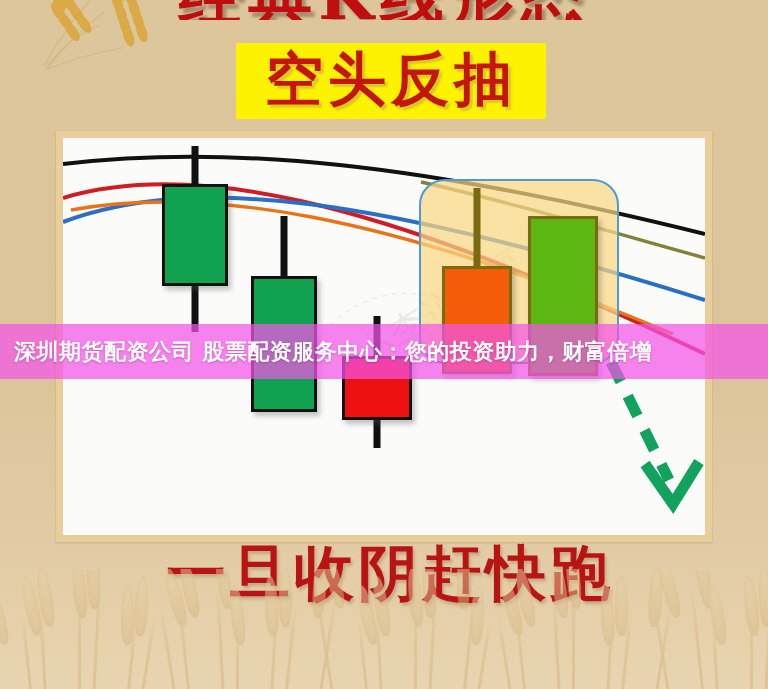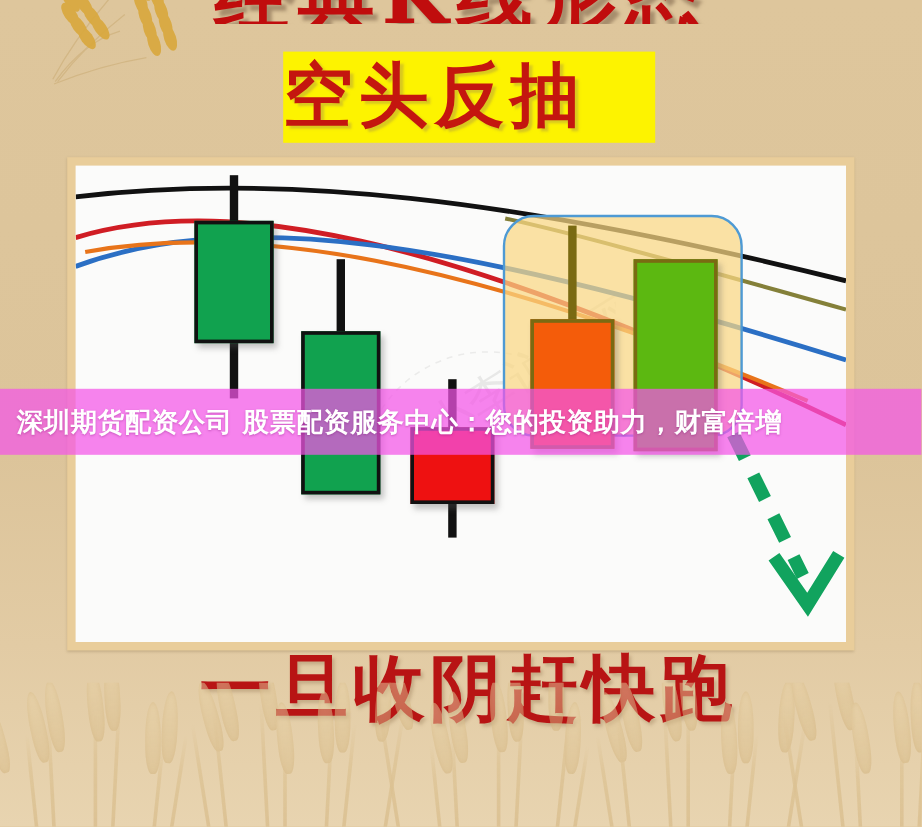--- a/index.html
+++ b/index.html
@@ -38,21 +38,21 @@
     font-family:"DejaVu Serif","Liberation Serif",serif;
     font-weight:bold;font-size:64px;letter-spacing:6px;
     color:#c00d0d;
     text-shadow:4px 5px 3px rgba(120,95,70,.55);
     white-space:nowrap;
     overflow:hidden;
   }
   .yellow-banner{
     position:absolute;left:236px;top:43px;width:310px;height:76px;
     background:#fdf300;
-    display:flex;align-items:center;
+    display:flex;align-items:center;justify-content:center;
   }
   .yellow-banner span{
     font-family:"DejaVu Serif","Liberation Serif",serif;
     font-weight:bold;font-size:58px;letter-spacing:5px;color:#c4160f;
     text-shadow:3px 3px 2px rgba(150,120,90,.35);
     line-height:1;
     transform:translateY(-2px);
   }
   
   .chart-frame{

